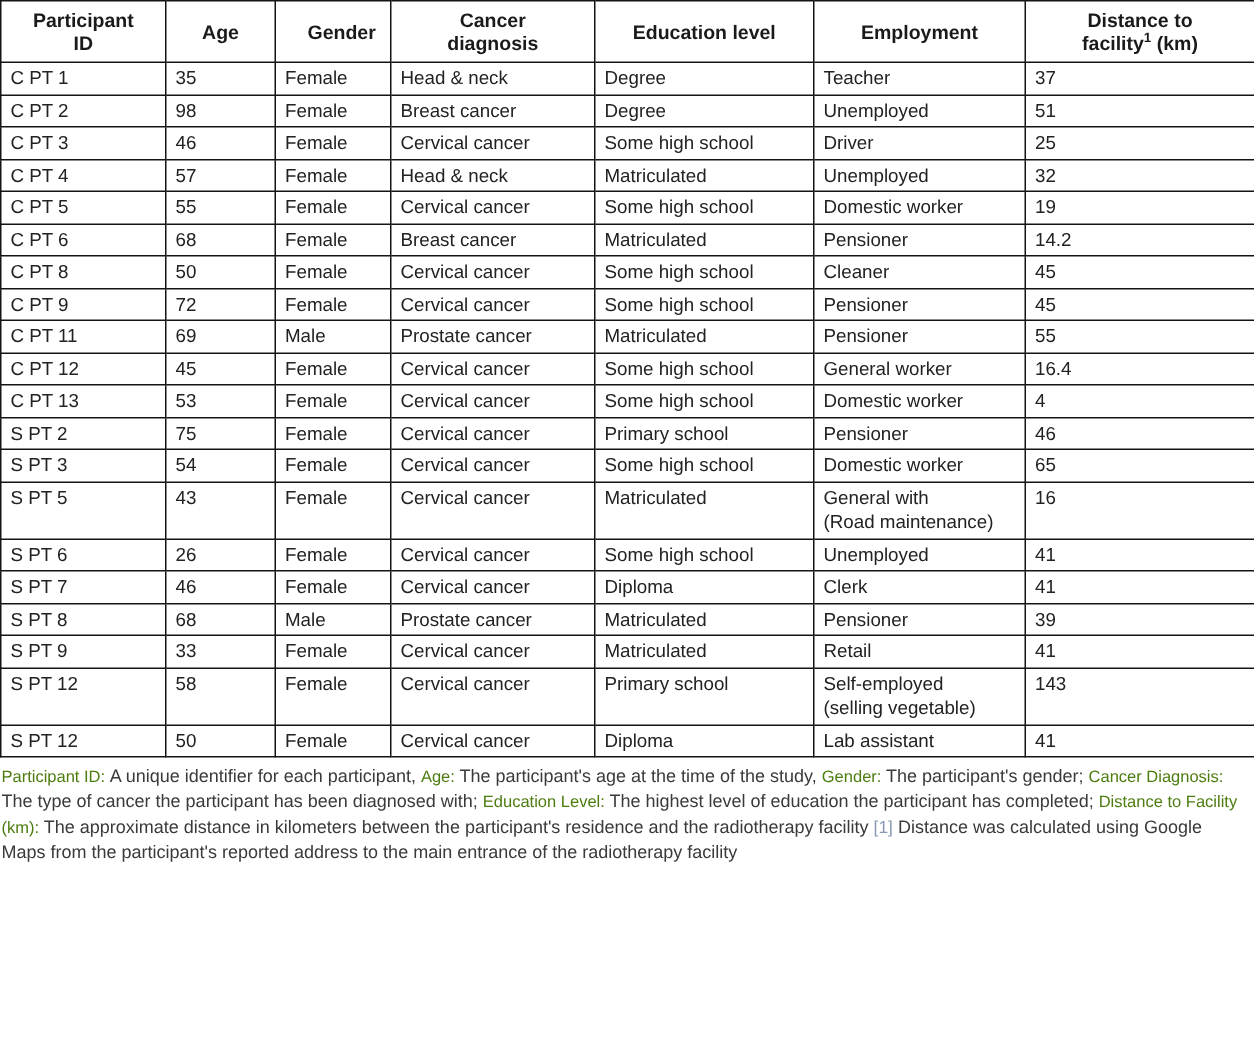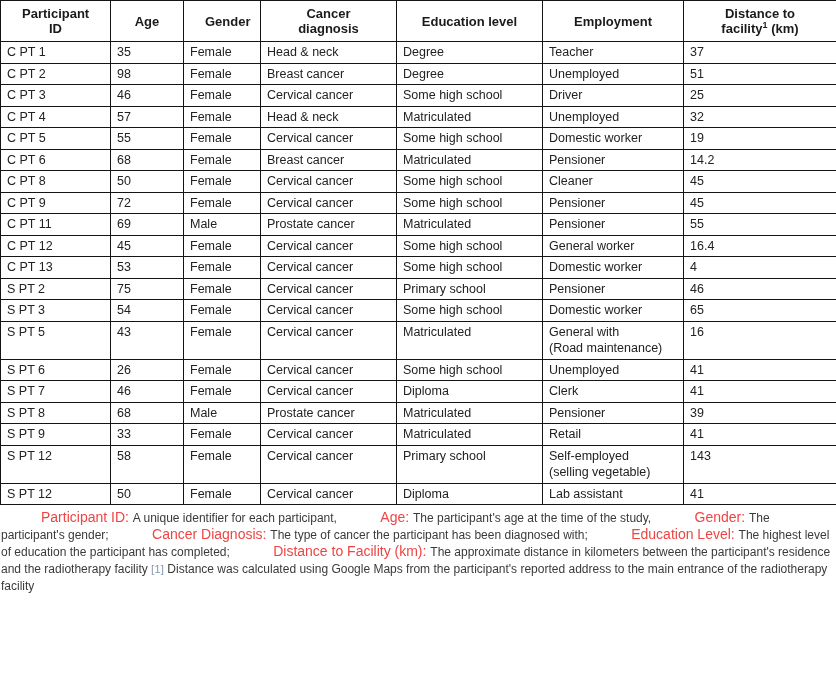--- a/index.html
+++ b/index.html
@@ -36,21 +36,21 @@
   td.al-center { text-align: left; }
   td.al-left { text-align: left; }
   sup.hdr-sup { font-size: 9px; line-height: 0; }
   .footnote {
     margin: 0;
     padding: 4px 2px 0 1px;
     line-height: 16px;
     color: #333333;
     text-align: left;
   }
-  .fn-term { font-size: 14px; color: #ef4444; margin-left: 40px; }
+  .fn-term { font-size: 11px; color: #4d7c0f; }
   .fn-text { font-size: 12px; color: #3a3a3a; }
   .fn-ref  { font-size: 11.6px; }
 </style>
 </head>
 <body>
 
 <table class="participants">
   <colgroup>
     <col style="width:110px">
       <col style="width:73px">

